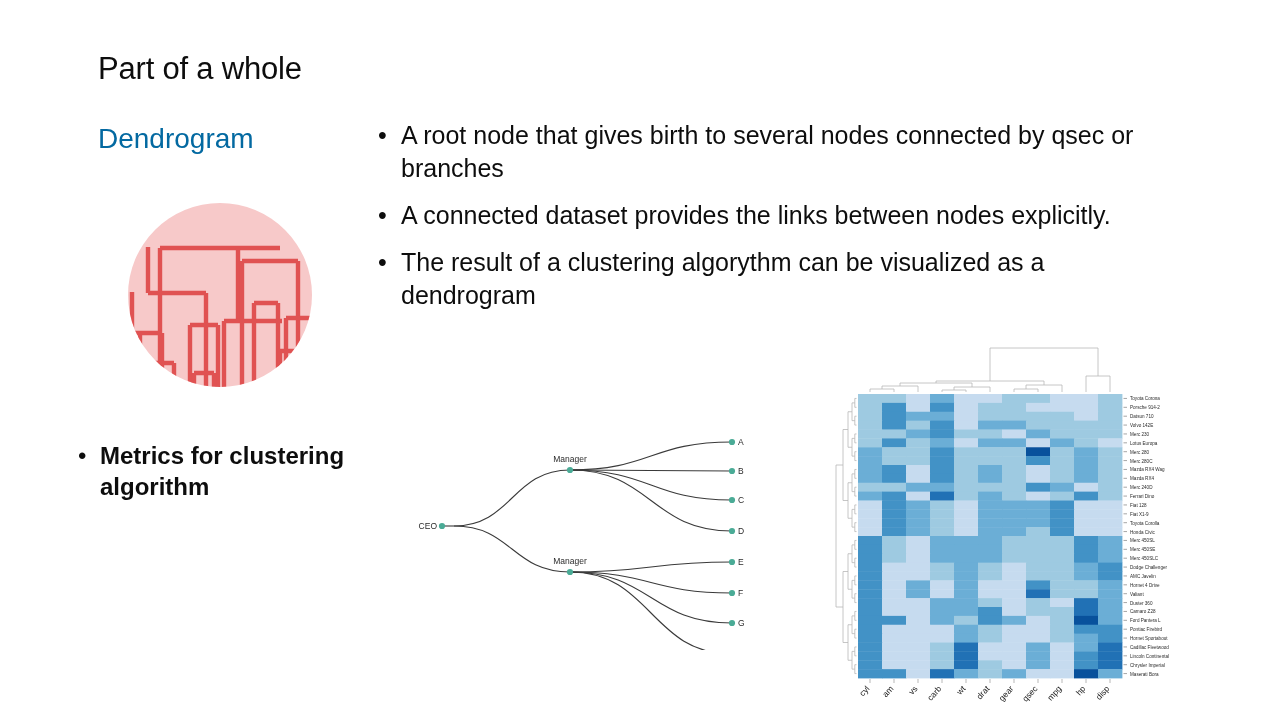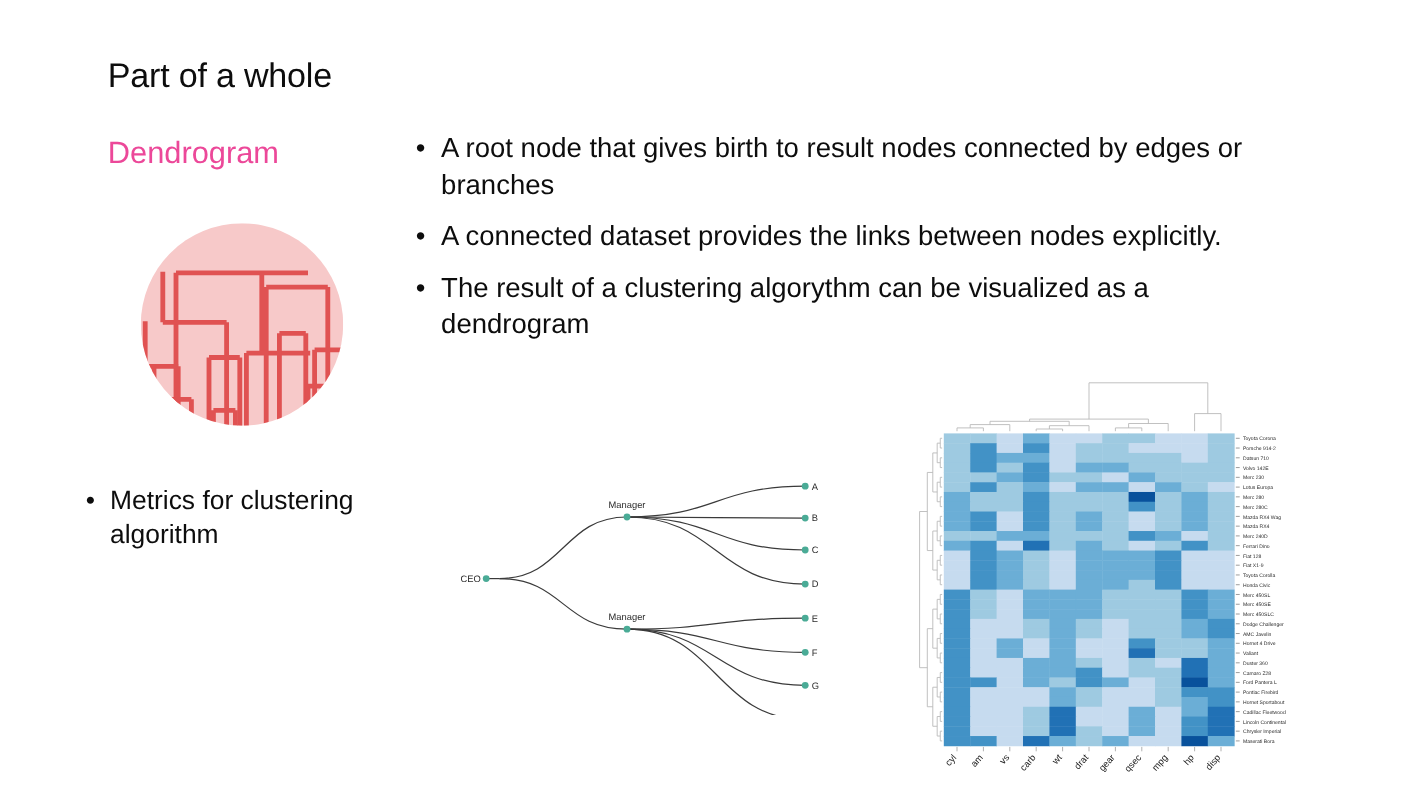--- a/index.html
+++ b/index.html
@@ -26,21 +26,21 @@
     color: #0d0d0d;
     white-space: nowrap;
   }
 
   
   #subtitle {
     position: absolute;
     left: 98px; top: 121px;
     font-size: 28px;
     line-height: 36px;
-    color: #ec4899;
+    color: #0369a1;
     white-space: nowrap;
   }
 
   #dendro-icon {
     position: absolute;
     left: 128px; top: 203px;
     width: 184px; height: 184px;
   }
 
   #metrics-block {
@@ -57,20 +57,21 @@
   }
   .metrics-row .bullet {
     flex: 0 0 auto;
     width: 22px;
     font-size: 24px;
     line-height: 31px;
     text-align: left;
   }
   .metrics-row .metrics-text {
     flex: 1 1 auto;
+    font-weight: bold;
   }
 
   
   #bullet-list {
     position: absolute;
     left: 378px; top: 119px;
     width: 800px;
   }
   .bullet-item {
     display: flex;
@@ -167,21 +168,21 @@
   <div id="metrics-block">
     <div class="metrics-row">
       <span class="bullet">•</span>
       <span class="metrics-text">Metrics for clustering algorithm</span>
     </div>
   </div>
 
   <div id="bullet-list">
     <div class="bullet-item">
       <span class="bullet">•</span>
-      <span class="bullet-text">A root node that gives birth to result nodes connected by edges or branches</span>
+      <span class="bullet-text">A root node that gives birth to several nodes connected by qsec or branches</span>
     </div>
     <div class="bullet-item">
       <span class="bullet">•</span>
       <span class="bullet-text">A connected dataset provides the links between nodes explicitly.</span>
     </div>
     <div class="bullet-item">
       <span class="bullet">•</span>
       <span class="bullet-text">The result of a clustering algorythm can be visualized as a dendrogram</span>
     </div>
   </div>

